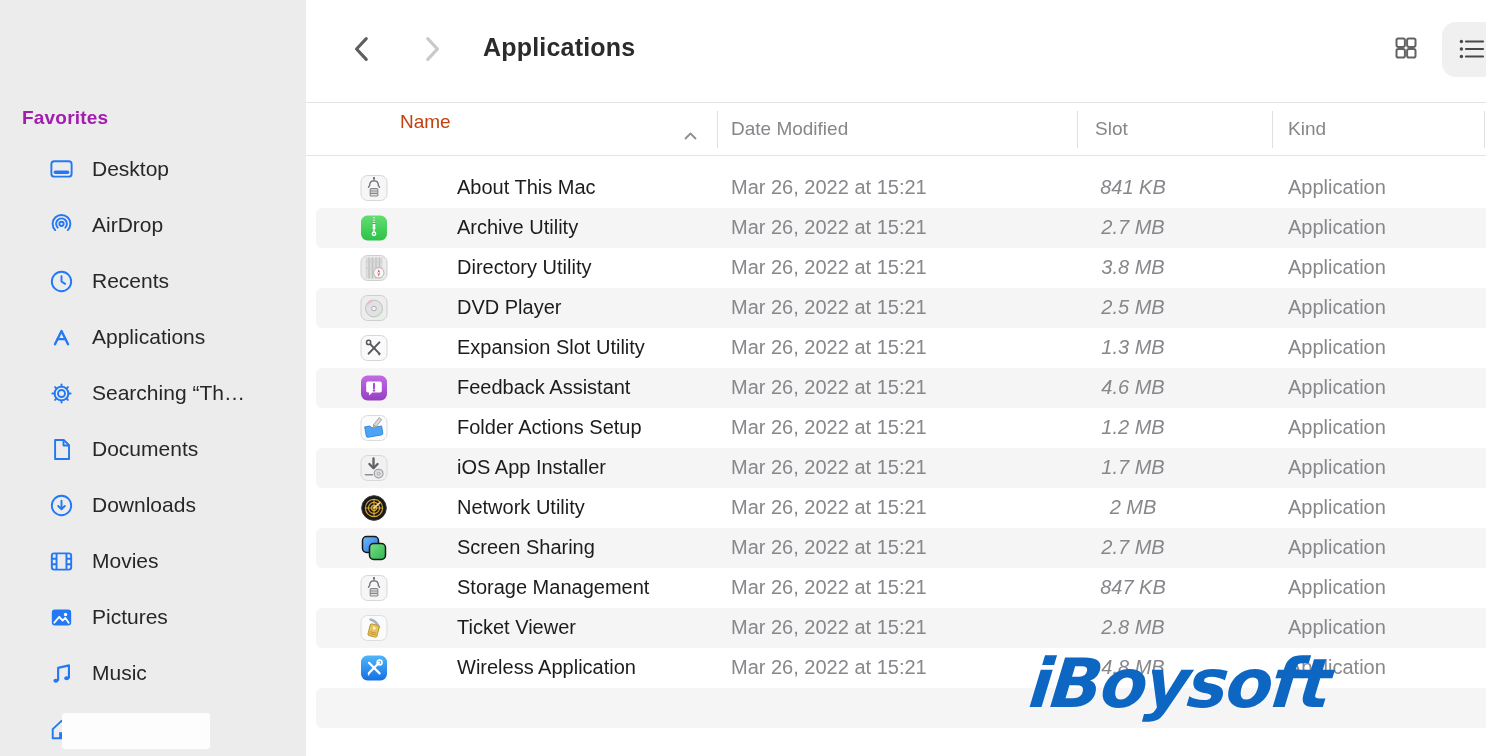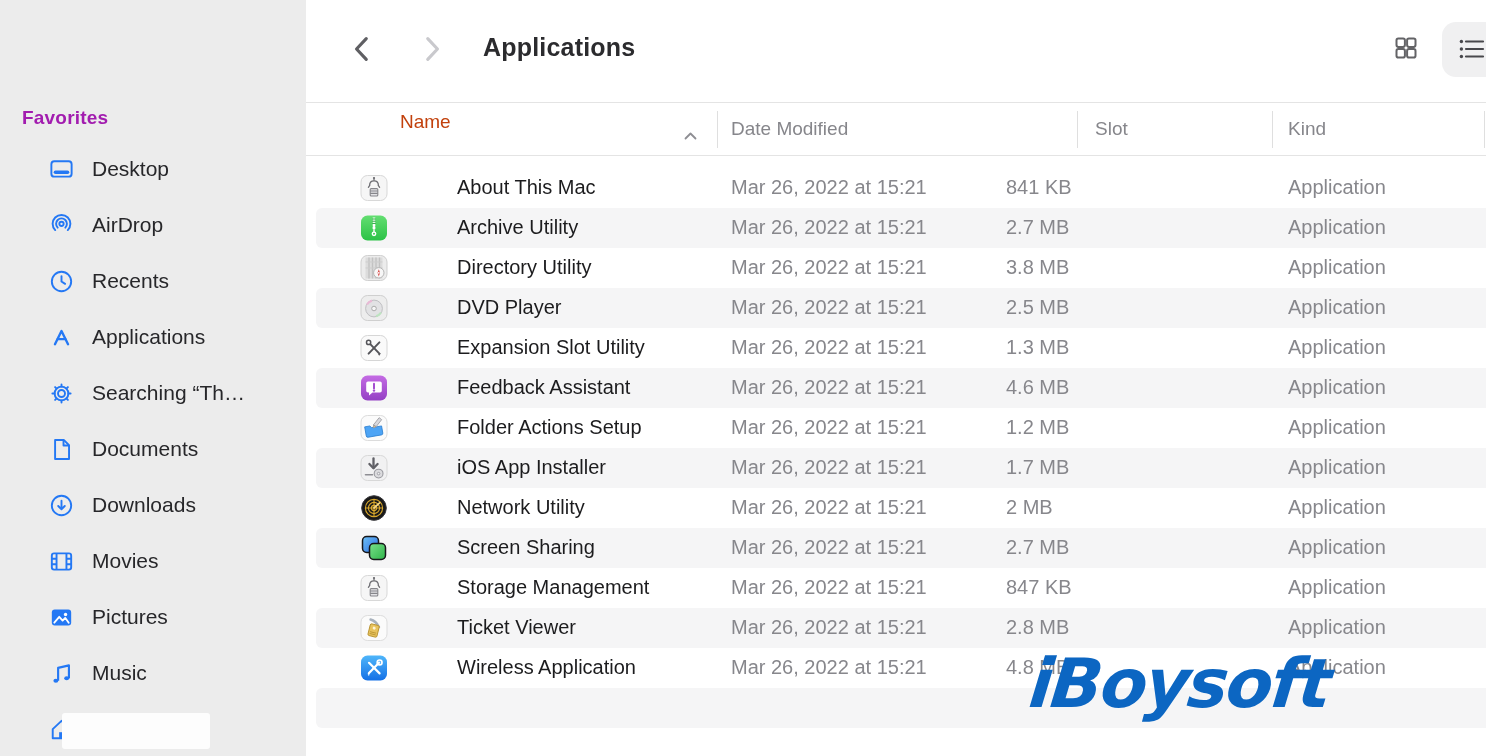--- a/index.html
+++ b/index.html
@@ -44,21 +44,21 @@
   
   .rows{position:absolute;top:168px;left:0;right:0;}
   .row{position:relative;height:40px;cursor:default;}
   .row.alt::before{content:"";position:absolute;left:10px;right:0;top:0;bottom:0;
                    background:#f5f5f6;border-radius:6px 0 0 6px;}
   .row>span{position:absolute;z-index:1;top:8px;font-size:20px;white-space:nowrap;}
   .r-icon{left:54px;top:6px !important;width:28px;height:28px;}
   .r-icon svg{width:28px;height:28px;display:block;}
   .r-name{left:104px;color:#1c1c1e;margin-left:47px;}
   .r-date{left:425px;color:#87878c;}
-  .r-size{left:700px;width:254px;text-align:left;color:#87878c;}
+  .r-size{left:700px;width:254px;text-align:center;color:#87878c;font-style:italic;}
   .r-kind{left:982px;color:#87878c;}
 
   
   .watermark{position:absolute;left:724px;top:644px;z-index:5;font-family:"DejaVu Sans",sans-serif;
              font-size:68px;font-weight:700;font-style:italic;color:#0c66c2;letter-spacing:-2px;
              transform:skewX(-6deg);pointer-events:none;}
 </style>
 </head>
 <body>
 

